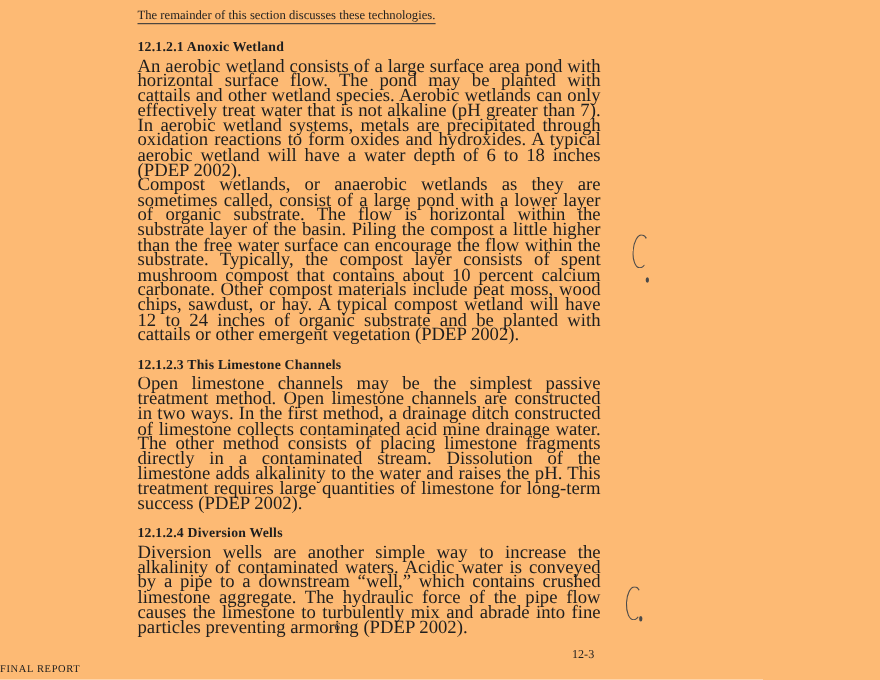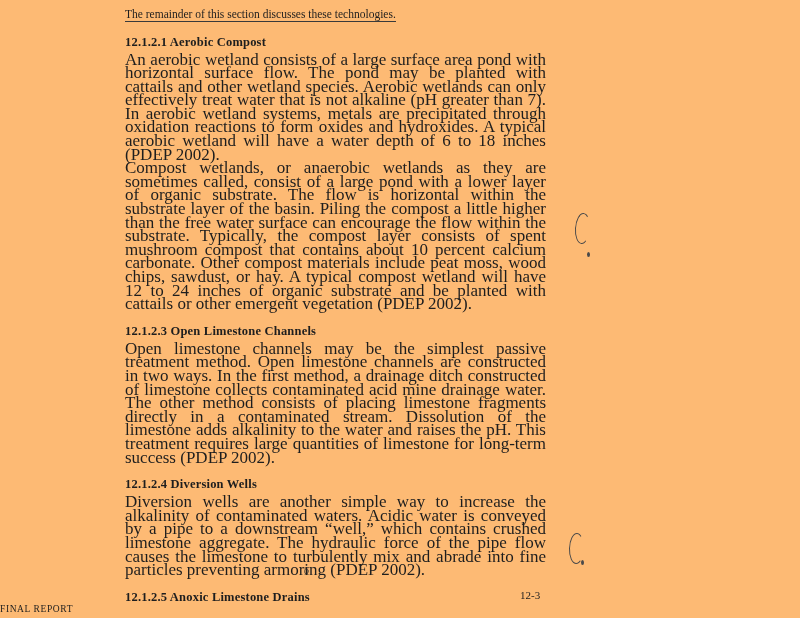--- a/index.html
+++ b/index.html
@@ -90,40 +90,39 @@
 </head>
 <body>
 
 <div class="page">
 
   <div class="content">
 
     <p class="intro"><span class="underlined">The remainder of this section discusses these technologies.</span></p>
 
     <div>
-      <h3 class="section-heading">12.1.2.1 Aerobic Compost</h3>
+      <h3 class="section-heading">12.1.2.1 Anoxic Wetland</h3>
       <p class="section-body">An aerobic wetland consists of a large surface area pond with horizontal surface flow. The pond may be planted with cattails and other wetland species. Aerobic wetlands can only effectively treat water that is not alkaline (pH greater than 7). In aerobic wetland systems, metals are precipitated through oxidation reactions to form oxides and hydroxides. A typical aerobic wetland will have a water depth of 6 to 18 inches (PDEP 2002).</p>
     </div>
 
     <div>
       <p class="section-body">Compost wetlands, or anaerobic wetlands as they are sometimes called, consist of a large pond with a lower layer of organic substrate. The flow is horizontal within the substrate layer of the basin. Piling the compost a little higher than the free water surface can encourage the flow within the substrate. Typically, the compost layer consists of spent mushroom compost that contains about 10 percent calcium carbonate. Other compost materials include peat moss, wood chips, sawdust, or hay. A typical compost wetland will have 12 to 24 inches of organic substrate and be planted with cattails or other emergent vegetation (PDEP 2002).</p>
     </div>
 
     <div>
-      <h3 class="section-heading">12.1.2.3 Open Limestone Channels</h3>
+      <h3 class="section-heading">12.1.2.3 This Limestone Channels</h3>
       <p class="section-body">Open limestone channels may be the simplest passive treatment method. Open limestone channels are constructed in two ways. In the first method, a drainage ditch constructed of limestone collects contaminated acid mine drainage water. The other method consists of placing limestone fragments directly in a contaminated stream. Dissolution of the limestone adds alkalinity to the water and raises the pH. This treatment requires large quantities of limestone for long-term success (PDEP 2002).</p>
     </div>
 
     <div>
       <h3 class="section-heading">12.1.2.4 Diversion Wells</h3>
       <p class="section-body">Diversion wells are another simple way to increase the alkalinity of contaminated waters. Acidic water is conveyed by a pipe to a downstream “well,” which contains crushed limestone aggregate. The hydraulic force of the pipe flow causes the limestone to turbulently mix and abrade into fine particles preventing armoring (PDEP 2002).</p>
     </div>
 
     <div>
-      <h3 class="section-heading">12.1.2.5 Anoxic Limestone Drains</h3>
     </div>
 
   </div>
 
   <div class="margin-curve mark-1"></div>
   <div class="margin-dot dot-1"></div>
   <div class="margin-curve mark-2"></div>
   <div class="margin-dot dot-2"></div>
 
   <span class="footer-mark">6</span>

